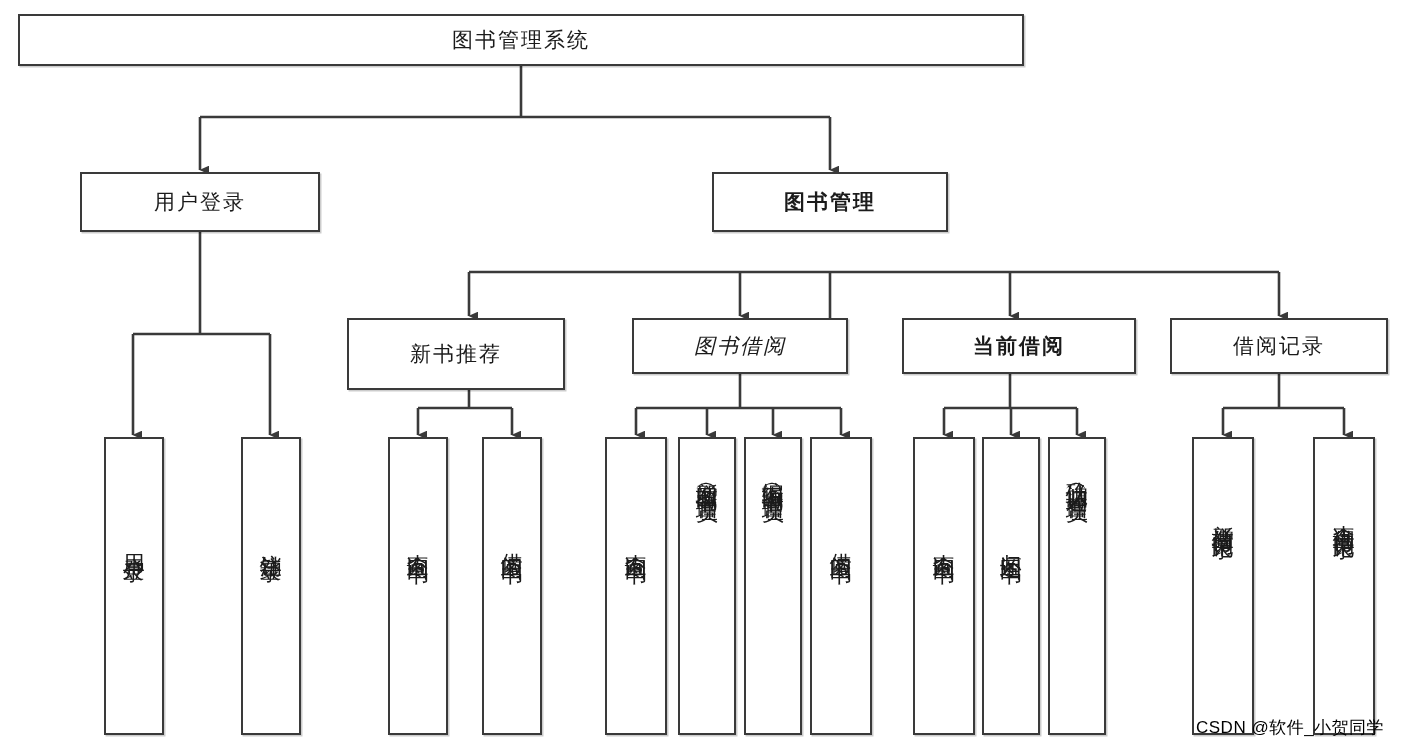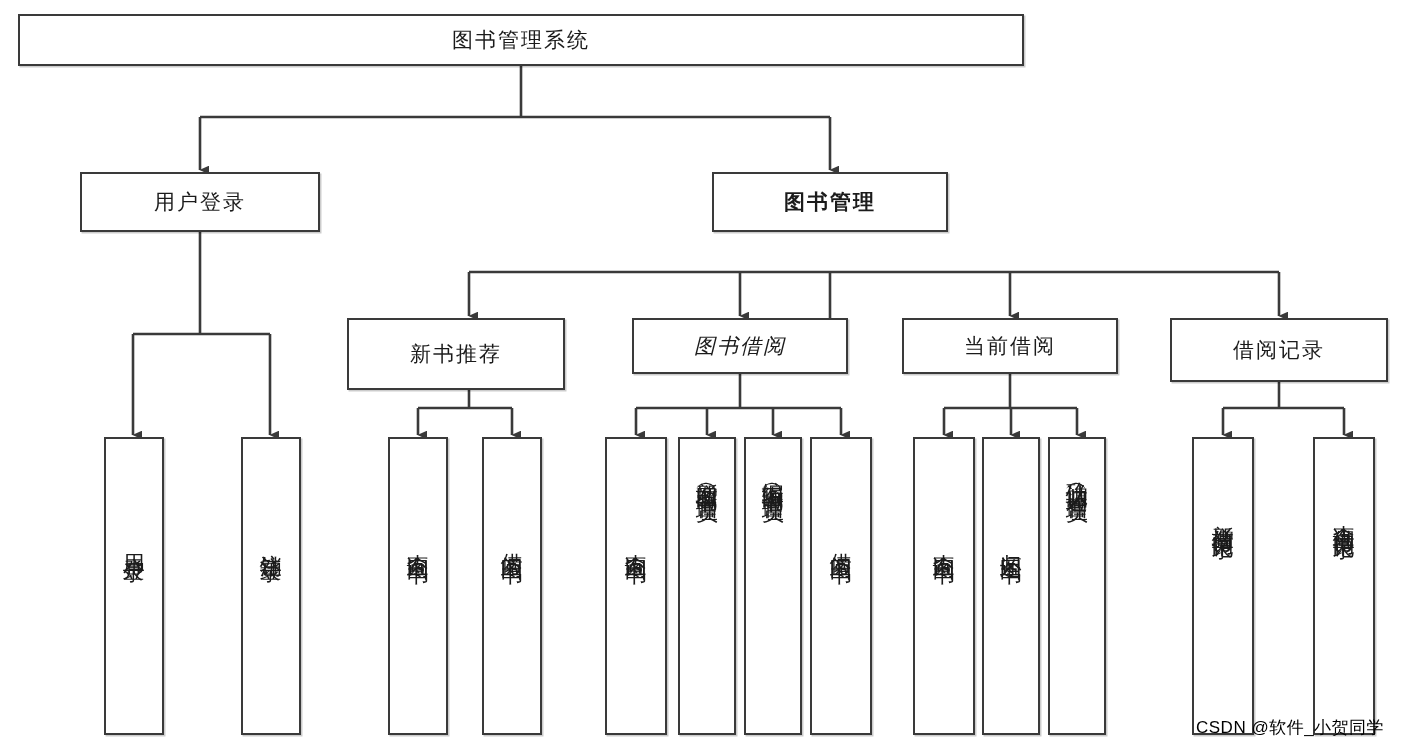--- a/index.html
+++ b/index.html
@@ -140,24 +140,24 @@
   <div class="node h" id="n-l1-1" style="left: 712px; top: 172px; width: 236px; height: 60px; font-weight: bold;">
     <span class="label">图书管理</span>
   </div>
 
   <div class="node h" id="n-l2-0" style="left: 347px; top: 318px; width: 218px; height: 72px;">
     <span class="label">新书推荐</span>
   </div>
   <div class="node h" id="n-l2-1" style="left: 632px; top: 318px; width: 216px; height: 56px; font-style: italic;">
     <span class="label">图书借阅</span>
   </div>
-  <div class="node h" id="n-l2-2" style="left: 902px; top: 318px; width: 216px; height: 56px;">
+  <div class="node h" id="n-l2-2" style="left: 902px; top: 318px; width: 234px; height: 56px; font-weight: bold;">
     <span class="label">当前借阅</span>
   </div>
-  <div class="node h" id="n-l2-3" style="left: 1170px; top: 318px; width: 218px; height: 64px;">
+  <div class="node h" id="n-l2-3" style="left: 1170px; top: 318px; width: 218px; height: 56px;">
     <span class="label">借阅记录</span>
   </div>
 
   <div class="node leaf" id="n-lf-0" style="left: 104px; top: 437px; width: 60px; height: 298px;">
     <span class="label" style="margin-top: 91px;">用户登录</span>
   </div>
   <div class="node leaf" id="n-lf-1" style="left: 241px; top: 437px; width: 60px; height: 298px;">
     <span class="label" style="margin-top: 91px;">注销登录</span>
   </div>
   <div class="node leaf" id="n-lf-2" style="left: 388px; top: 437px; width: 60px; height: 298px;">

